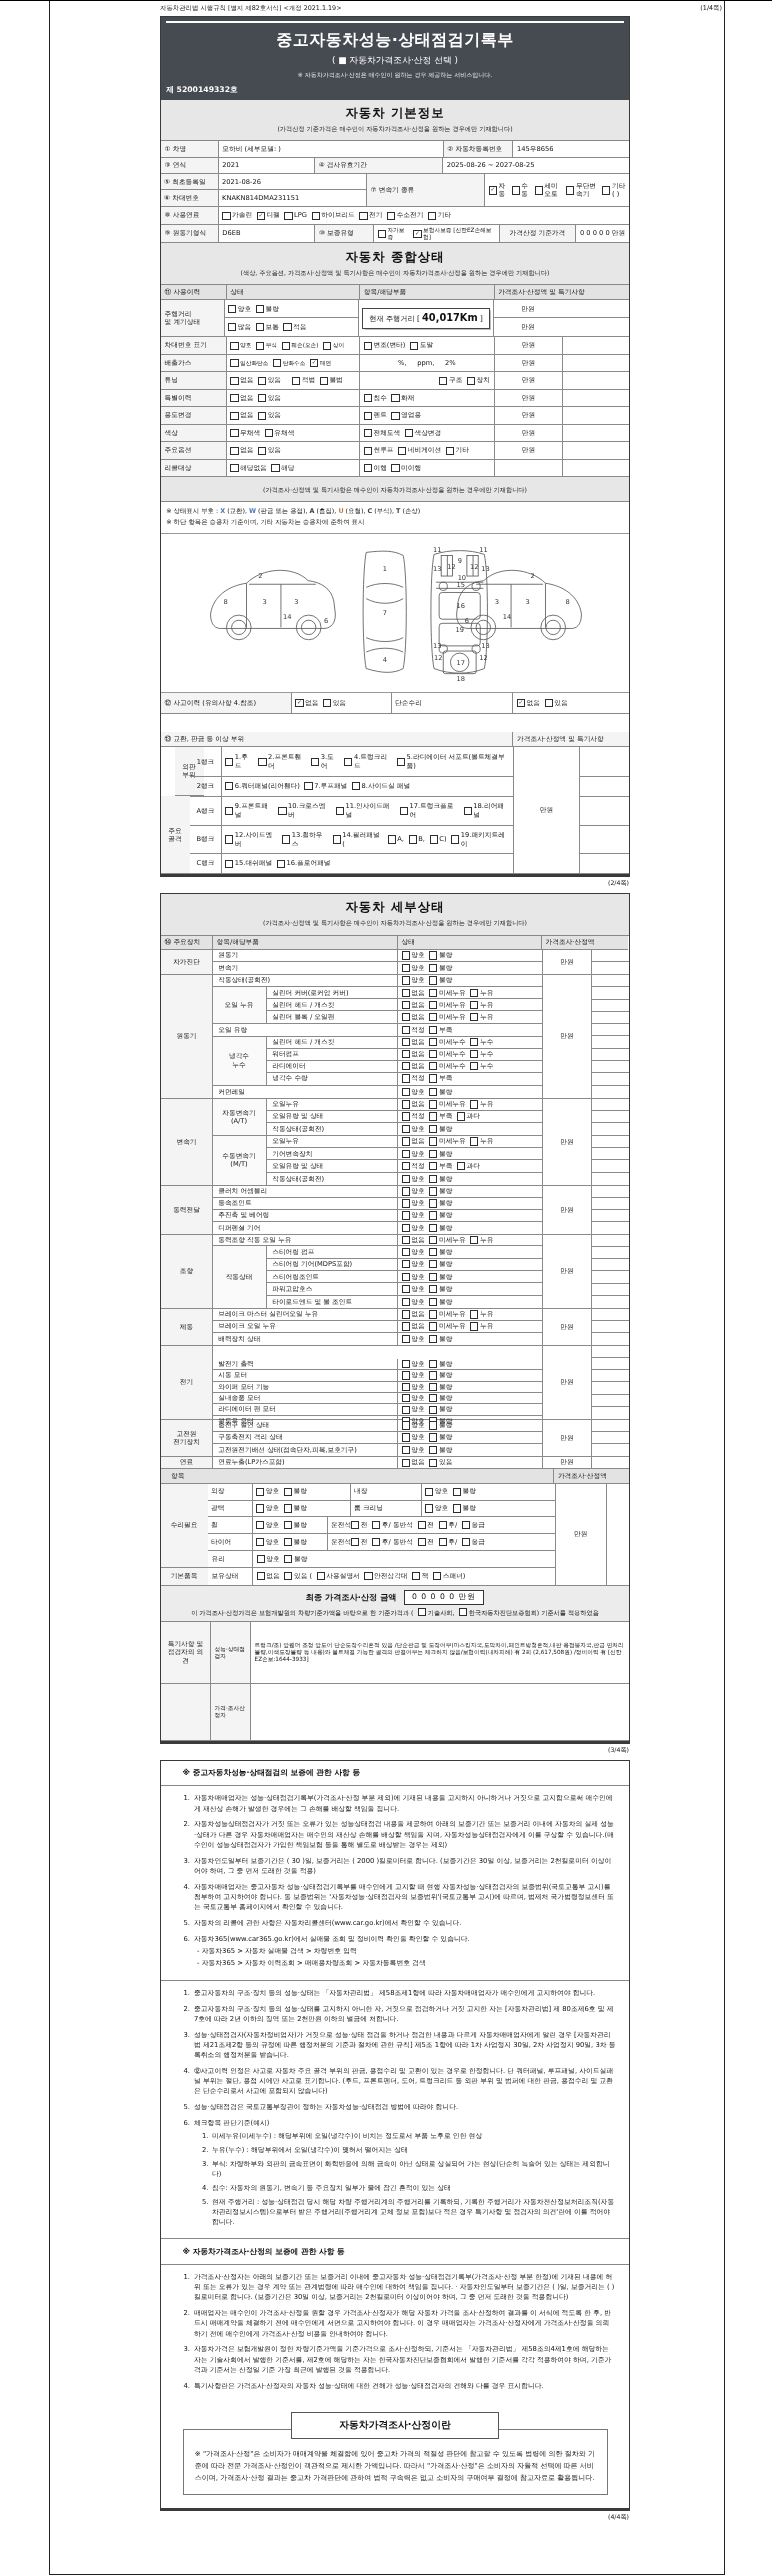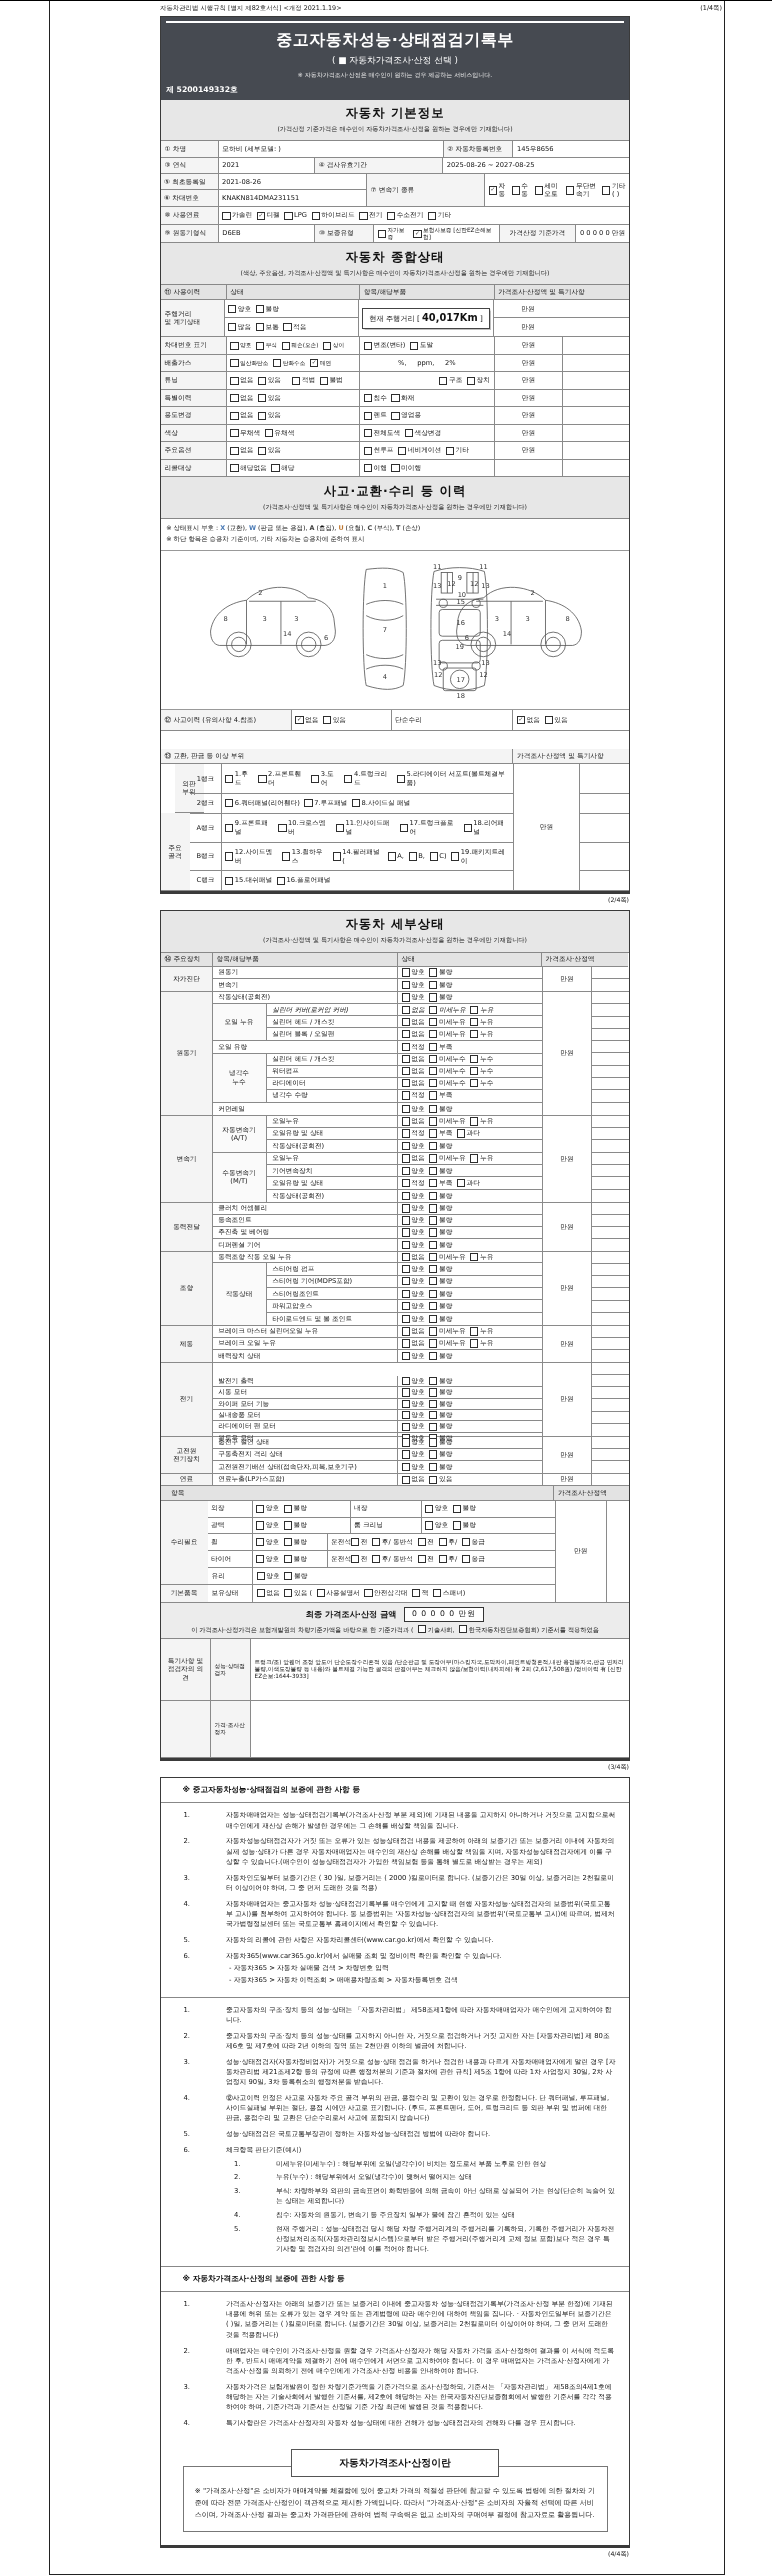--- a/index.html
+++ b/index.html
@@ -49,21 +49,21 @@
   .finalband{background:#ececec;border-bottom:0.5px solid #888;padding:4.1px 0 3.1px 0;text-align:center;}
   .fp-line{display:flex;justify-content:center;align-items:center;gap:7.2px;}
   .fp-label{font-size:8.2px;font-weight:bold;}
   .fp-box{border:0.8px solid #333;background:#fff;padding:1.5px 7.2px;font-size:7.7px;letter-spacing:1px;}
   .fp-note{font-size:6.2px;margin-top:3.1px;}
   
   .nhead{border-bottom:0.5px solid #888;padding:7.2px 0 7.2px 21.6px;font-size:7.7px;font-weight:600;}
   .nlist{padding:7.2px 13.4px 5.2px 15.5px;border-bottom:0.5px solid #888;}
   .nitem{display:flex;margin:0 0 5.7px 0;font-size:6.8px;line-height:1.5;}
   .nitem .no{width:13.4px;flex:none;text-align:right;padding-right:4.1px;}
-  .nitem .tx{flex:1;margin-left:32px;}
+  .nitem .tx{flex:1;}
   .nsub{margin:2.1px 0 0 3.1px;line-height:1.5;}
   .nsubnum{display:flex;margin:4.1px 0 0 3.1px;line-height:1.45;}
   .nsubnum .no{width:11.3px;flex:none;text-align:right;padding-right:3.6px;}
   .valwrap{padding:10.3px 0 13.4px 0;}
   .valtitle{width:206px;margin:0 auto;border:0.8px solid #555;background:#fff;text-align:center;font-size:9.8px;font-weight:600;padding:6.2px 0;position:relative;z-index:2;}
   .valbody{width:425px;margin:-10.3px auto 0 auto;border:0.5px solid #777;padding:17.5px 11.3px 9.3px 11.3px;font-size:7px;line-height:1.75;box-sizing:border-box;}
   svg text{font-family:"DejaVu Sans",sans-serif;}
   .legend b{font-weight:600;}
 </style>
 </head>
@@ -226,21 +226,20 @@
         <div class="tr" style="height: 17.5px;">
           <div class="td lbl" style="width: 66px;">리콜대상</div>
           <div class="td " style="width: 134px;"><span class="cb"></span>해당없음 <span class="cb"></span>해당</div>
           <div class="td " style="width: 135px;"><span class="cb"></span>이행 <span class="cb"></span>미이행</div>
           <div class="td " style="width: 69px;"></div>
           <div class="td " style="width: 66px;"></div>
         </div>
       </div>
 
     <div class="secband">
-      <div class="sec-title">사고·교환·수리 등 이력</div>
       <div class="sec-sub">(가격조사·산정액 및 특기사항은 매수인이 자동차가격조사·산정을 원하는 경우에만 기재합니다)</div>
     </div>
     <div class="accnote legend">
       <div id="legend-line">※ 상태표시 부호 : <b style="color:#4a7ab5">X</b> (교환), <b style="color:#4a7ab5">W</b> (판금 또는 용접), <b style="color:#444444">A</b> (흠집), <b style="color:#c07830">U</b> (요철), <b style="color:#444444">C</b> (부식), <b style="color:#444444">T</b> (손상)</div>
       <div>※ 하단 항목은 승용차 기준이며, 기타 자동차는 승용차에 준하여 표시</div>
     </div>
     <div class="diagramwrap">
       <svg width="470" height="150" viewBox="0 0 912 292">
         <g stroke="#555" fill="none" stroke-width="1.6">
 
@@ -426,21 +425,21 @@
         <div class="tr" style="height: 124px;">
           <div class="td lbl ctr" style="width: 52px;">원동기</div>
           <div class="td wrap" style="width: 330px;">
             <div class="tr" style="height: 12.4px;">
               <div class="td itm" style="width: 185px;">작동상태(공회전)</div>
               <div class="td nr" style="width: 144px;"><span class="cb"></span>양호 <span class="cb"></span>불량</div>
             </div>
             <div class="tr" style="height: 37px;">
               <div class="td sub ctr" style="width: 54px;">오일 누유</div>
               <div class="td wrap nr" style="width: 276px;">
-                <div class="tr" style="height: 12.4px; font-style: italic;">
+                <div class="tr" style="height: 12.4px;">
                   <div class="td itm" style="width: 131px;">실린더 커버(로커암 커버)</div>
                   <div class="td nr" style="width: 144px;"><span class="cb"></span>없음 <span class="cb"></span>미세누유 <span class="cb"></span>누유</div>
                 </div>
                 <div class="tr" style="height: 12.4px;">
                   <div class="td itm" style="width: 131px;">실린더 헤드 / 개스킷</div>
                   <div class="td nr" style="width: 144px;"><span class="cb"></span>없음 <span class="cb"></span>미세누유 <span class="cb"></span>누유</div>
                 </div>
                 <div class="tr nb" style="height: 12.4px;">
                   <div class="td itm" style="width: 131px;">실린더 블록 / 오일팬</div>
                   <div class="td nr" style="width: 144px;"><span class="cb"></span>없음 <span class="cb"></span>미세누유 <span class="cb"></span>누유</div>

